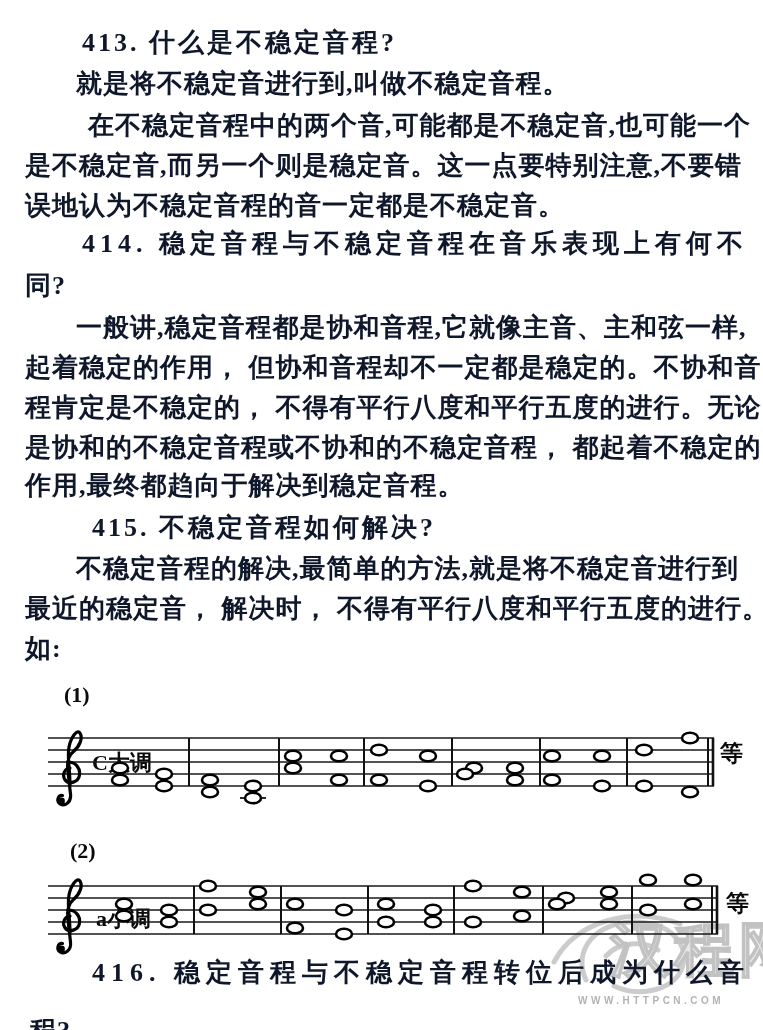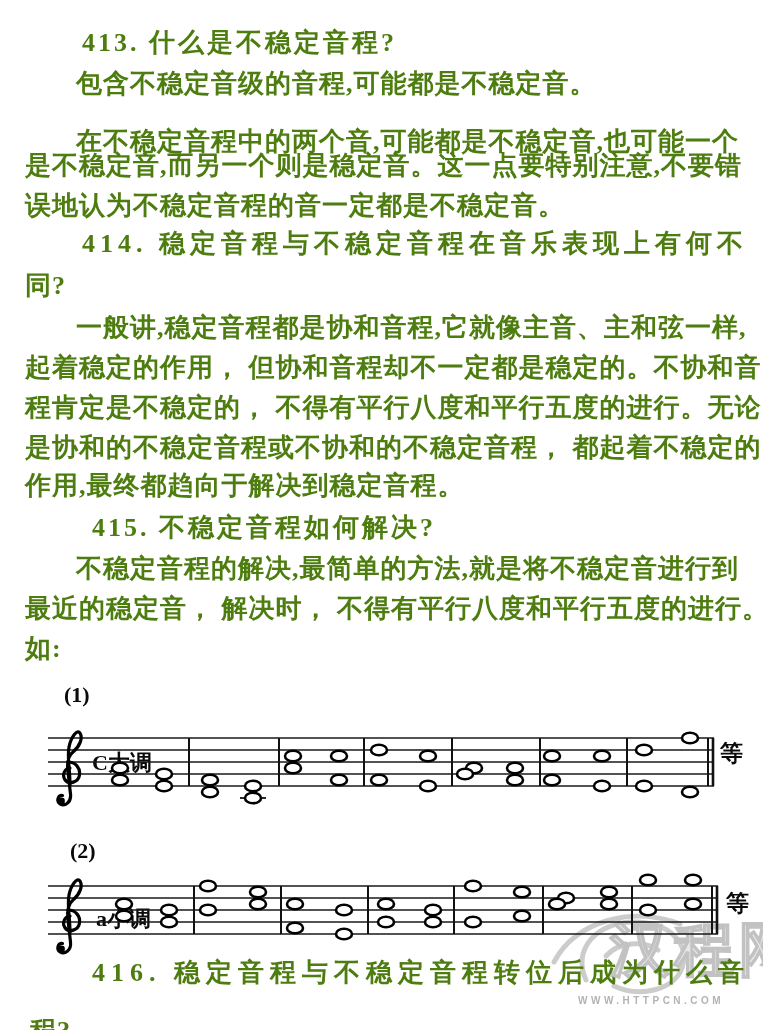--- a/index.html
+++ b/index.html
@@ -4,21 +4,21 @@
 <style>
   html,body{margin:0;padding:0;background:#e8e8e8;}
   #page{
     position:relative;width:763px;height:1030px;background:#ffffff;
     overflow:hidden;margin:0 auto;
     font-family:"Liberation Serif","DejaVu Serif",serif;
     color:#000;
   }
   .tline{
     position:absolute;white-space:pre;font-size:26px;font-weight:bold;
-    letter-spacing:1px;line-height:34px;color:#4d7c0f;
+    letter-spacing:1px;line-height:34px;color:#0f172a;
     -webkit-font-smoothing:none;
   }
   .ex-label{
     position:absolute;font-size:22px;font-weight:bold;color:#0a0a0a;white-space:nowrap;
   }
   .ex-key{
     position:absolute;font-size:22px;font-weight:bold;color:#0a0a0a;white-space:nowrap;margin-top:42px;
   }
   .ex-suffix{
     position:absolute;font-size:23px;font-weight:bold;color:#0a0a0a;
@@ -160,22 +160,22 @@
         <ellipse cx="648" cy="49" rx="8" ry="5.3" fill="#fff" stroke="#000" stroke-width="2.6"></ellipse>
         <ellipse cx="648" cy="79" rx="8" ry="5.3" fill="#fff" stroke="#000" stroke-width="2.6"></ellipse>
         <ellipse cx="693" cy="49" rx="8" ry="5.3" fill="#fff" stroke="#000" stroke-width="2.6"></ellipse>
         <ellipse cx="693" cy="73" rx="8" ry="5.3" fill="#fff" stroke="#000" stroke-width="2.6"></ellipse>
       </svg>
     <span class="ex-suffix" style="left:726px;top:888px;">等</span>
   </div>
 
   <div id="text-layer">
       <div class="tline" style="left: 82px; top: 26px; letter-spacing: 3px;">413. 什么是不稳定音程?</div>
-      <div class="tline" style="left: 76px; top: 67px; letter-spacing: 1px;">包含不稳定音级的音程,可能都是不稳定音。</div>
-      <div class="tline" style="left: 76px; top: 109px; letter-spacing: 1px; margin-top: 16px;">在不稳定音程中的两个音,可能都是不稳定音,也可能一个</div>
+      <div class="tline" style="left: 76px; top: 67px; letter-spacing: 1px;">就是将不稳定音进行到,叫做不稳定音程。</div>
+      <div class="tline" style="left: 88px; top: 109px; letter-spacing: 1px;">在不稳定音程中的两个音,可能都是不稳定音,也可能一个</div>
       <div class="tline" style="left: 25px; top: 149px; letter-spacing: 1px;">是不稳定音,而另一个则是稳定音。这一点要特别注意,不要错</div>
       <div class="tline" style="left: 25px; top: 189px; letter-spacing: 1px;">误地认为不稳定音程的音一定都是不稳定音。</div>
       <div class="tline" style="left: 82px; top: 227px; letter-spacing: 5px;">414. 稳定音程与不稳定音程在音乐表现上有何不</div>
       <div class="tline" style="left: 25px; top: 269px; letter-spacing: 1px;">同?</div>
       <div class="tline" style="left: 76px; top: 311px; letter-spacing: 1px;">一般讲,稳定音程都是协和音程,它就像主音、主和弦一样,</div>
       <div class="tline" style="left: 25px; top: 351px; letter-spacing: 1px;">起着稳定的作用， 但协和音程却不一定都是稳定的。不协和音</div>
       <div class="tline" style="left: 25px; top: 391px; letter-spacing: 1px;">程肯定是不稳定的， 不得有平行八度和平行五度的进行。无论</div>
       <div class="tline" style="left: 25px; top: 431px; letter-spacing: 1px;">是协和的不稳定音程或不协和的不稳定音程， 都起着不稳定的</div>
       <div class="tline" style="left: 25px; top: 469px; letter-spacing: 1px;">作用,最终都趋向于解决到稳定音程。</div>
       <div class="tline" style="left: 92px; top: 511px; letter-spacing: 3px;">415. 不稳定音程如何解决?</div>

